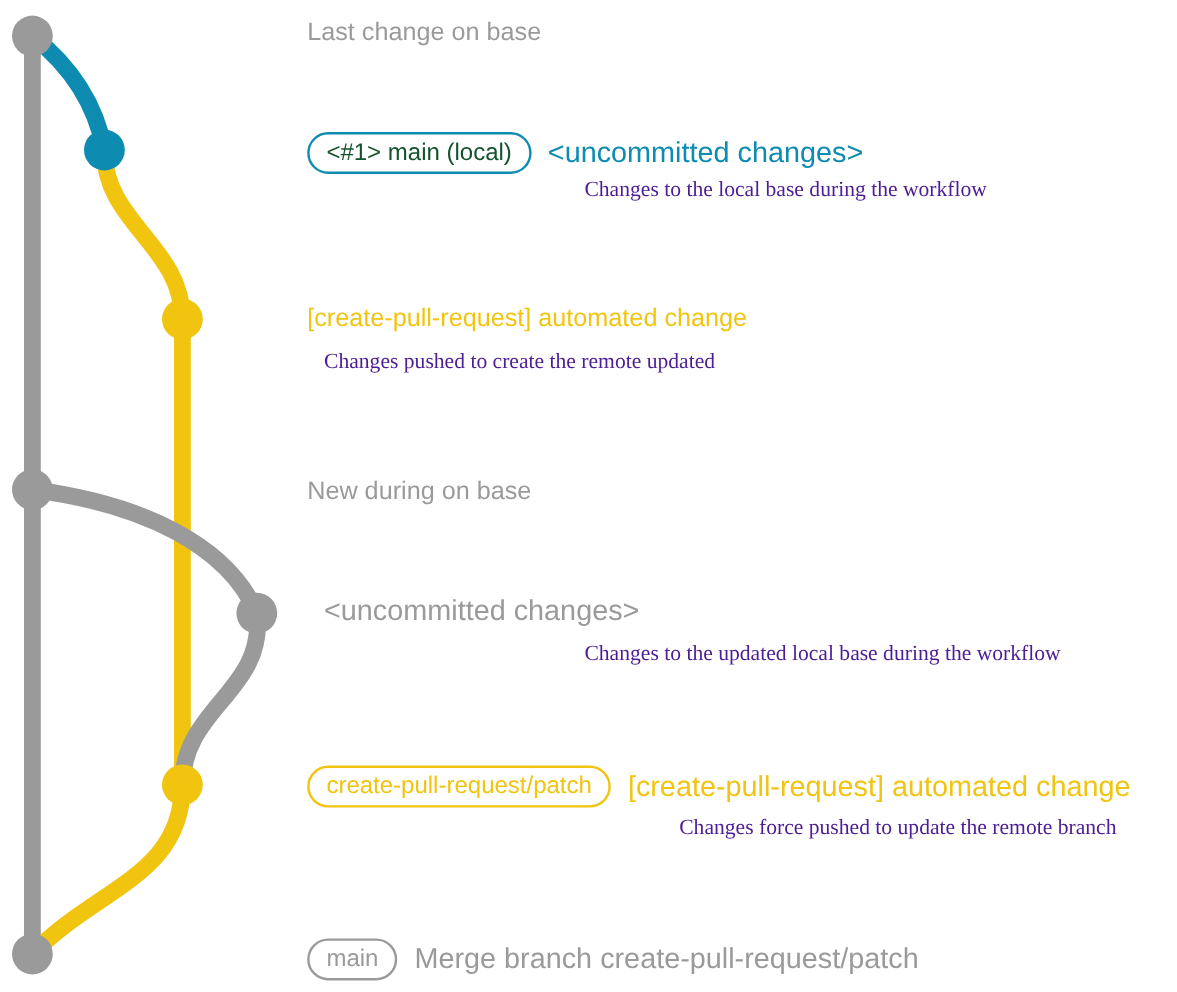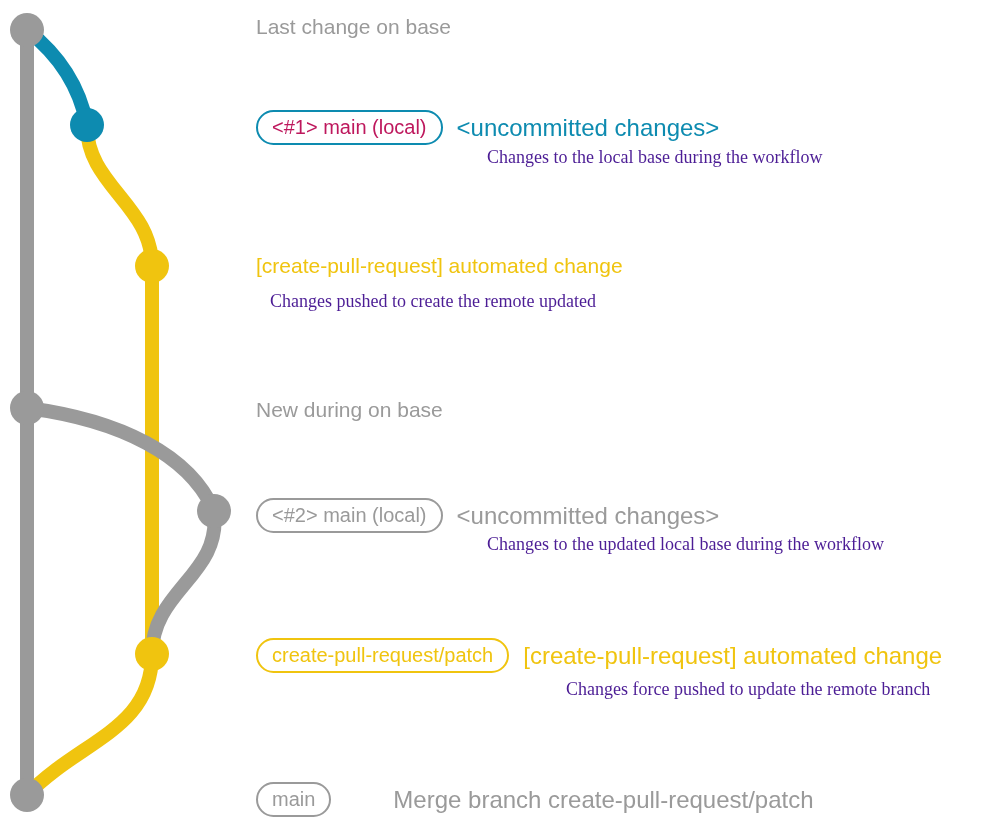--- a/index.html
+++ b/index.html
@@ -34,21 +34,21 @@
     display: inline-block;
     border: 2px solid #9a9a9a;
     border-radius: 999px;
     padding: 5px 14px 6px 14px;
     font-size: 20px;
     line-height: 1;
     color: #9a9a9a;
     background: #ffffff;
     font-family: "Liberation Sans", sans-serif;
   }
-  .badge.blue { border-color: #0d8bb0; color: #be185d; }
+  .badge.blue { border-color: #0d8bb0; color: #14532d; }
   .badge.yellow { border-color: #f0c40f; color: #f0c40f; }
   .badge.gray { border-color: #9a9a9a; color: #9a9a9a; }
 
   .subject {
     font-size: 24px;
     line-height: 1;
     margin-left: 14px;
     font-family: "Liberation Sans", sans-serif;
   }
   .subject.blue { color: #0d8bb0; }
@@ -109,27 +109,26 @@
   <span class="subject blue">&lt;uncommitted changes&gt;</span>
 </div>
 <div class="note" style="left:487px; top:148px;">Changes to the local base during the workflow</div>
 
 <div class="standalone-subject yellow" style="left:256px; top:255px;">[create-pull-request] automated change</div>
 <div class="note" style="left:270px; top:292px;">Changes pushed to create the remote updated</div>
 
 <div class="standalone-subject gray" style="left:256px; top:399px;">New during on base</div>
 
 <div class="row" style="left:256px; top:498px;">
-  <span class="badge gray">&lt;#2&gt; main (local)</span>
   <span class="subject gray">&lt;uncommitted changes&gt;</span>
 </div>
 <div class="note" style="left:487px; top:535px;">Changes to the updated local base during the workflow</div>
 
 <div class="row" style="left:256px; top:638px;">
   <span class="badge yellow">create-pull-request/patch</span>
   <span class="subject yellow">[create-pull-request] automated change</span>
 </div>
 <div class="note" style="left:566px; top:680px;">Changes force pushed to update the remote branch</div>
 
-<div class="row" style="left:256px; top:782px;gap:48px;">
+<div class="row" style="left:256px; top:782px;">
   <span class="badge gray">main</span>
   <span class="subject gray">Merge branch create-pull-request/patch</span>
 </div>
 
 </body></html>

